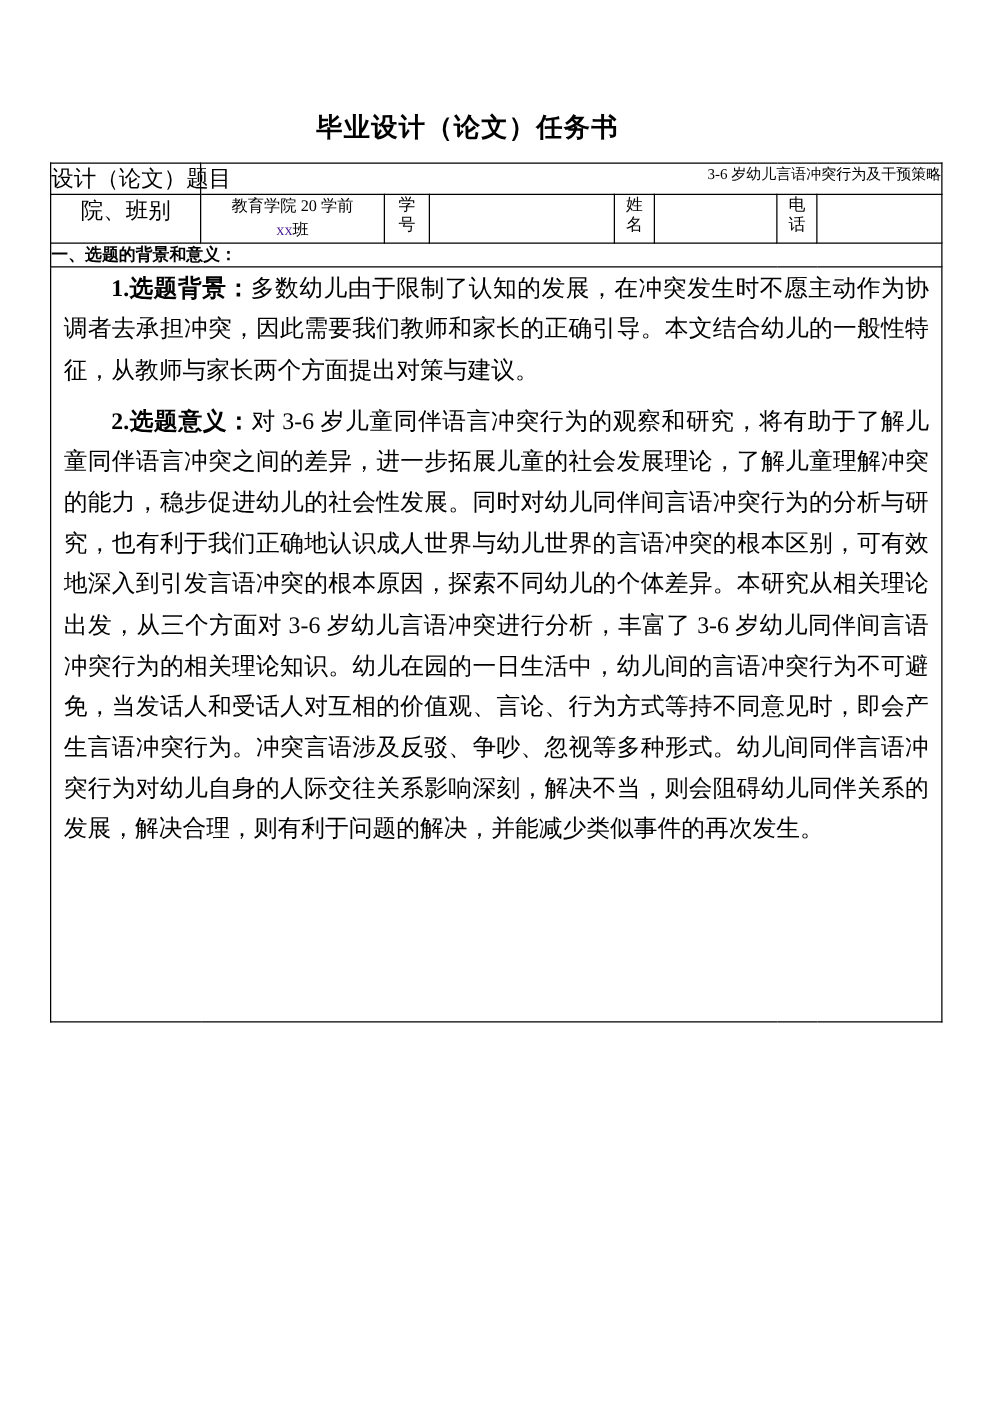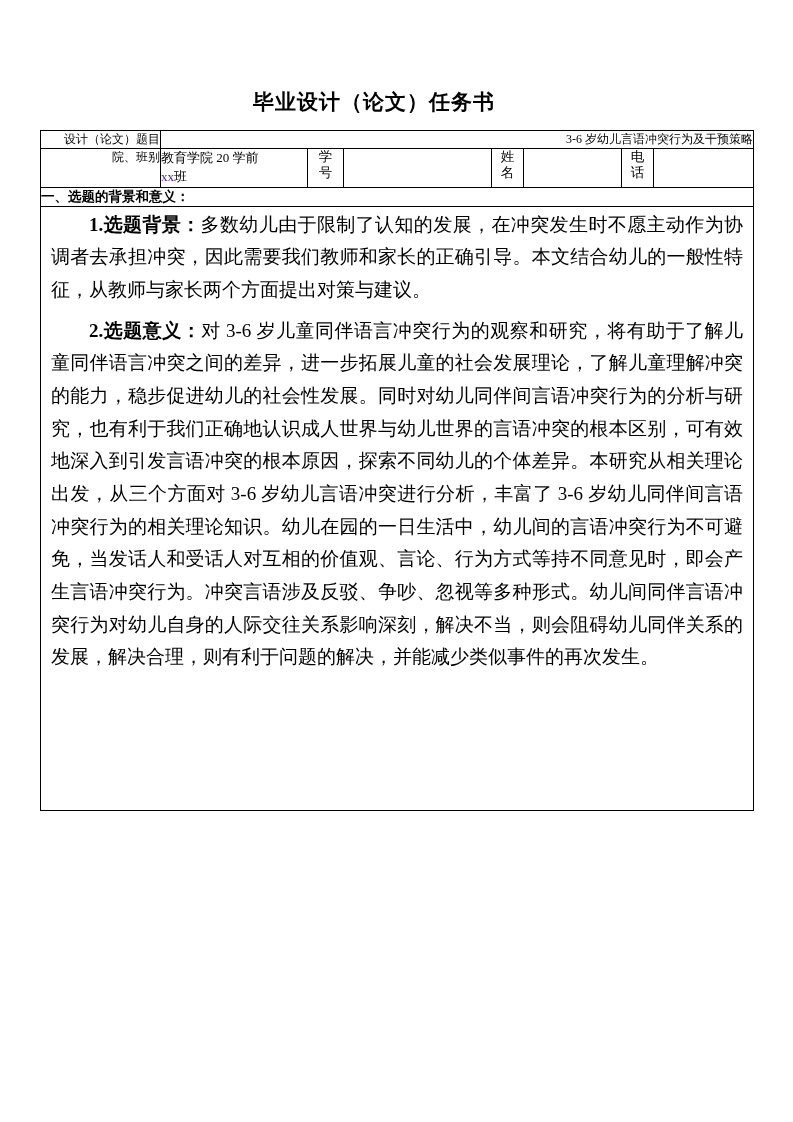--- a/index.html
+++ b/index.html
@@ -39,40 +39,41 @@
     border: 1px solid #000000;
     padding: 0;
     vertical-align: top;
   }
   .cell-pad {
     padding: 5px 6px;
     font-size: 13.5px;
     line-height: 1.5;
   }
   .label-cell {
-    font-size: 12px;
-    text-align: right;
+    font-size: 18px;
+    text-align: center;
     padding: 6px 8px;
     white-space: nowrap;
   }
   .label-cell-center {
     font-size: 13.5px;
     text-align: center;
     padding: 6px 2px;
     line-height: 1.15;
   }
   .title-value {
     text-align: right;
     font-size: 12px;
     padding: 7px 4px;
   }
   .dept-value {
     font-size: 13px;
     padding: 4px 6px;
     line-height: 1.45;
+    text-align: center;
   }
   .dept-value .red {
     color: #4c1d95;
   }
   .section-head {
     font-size: 13.5px;
     font-weight: bold;
     padding: 5px 7px;
   }
   .body-text {

